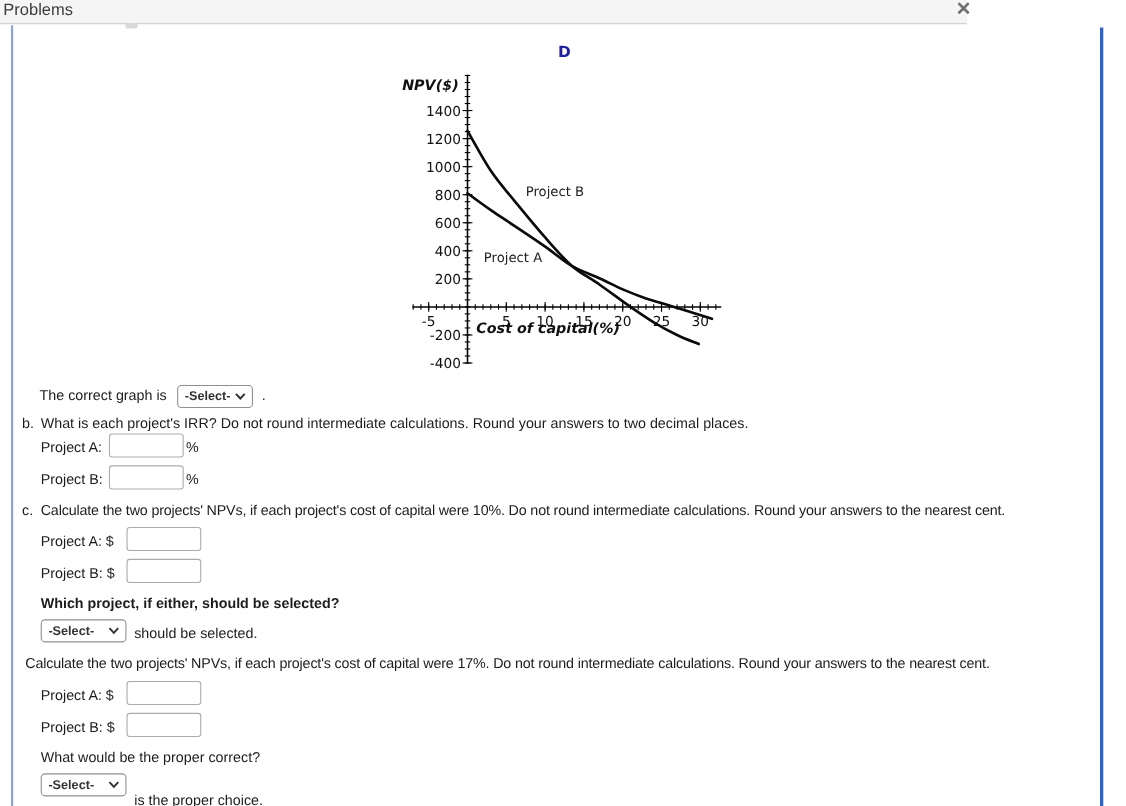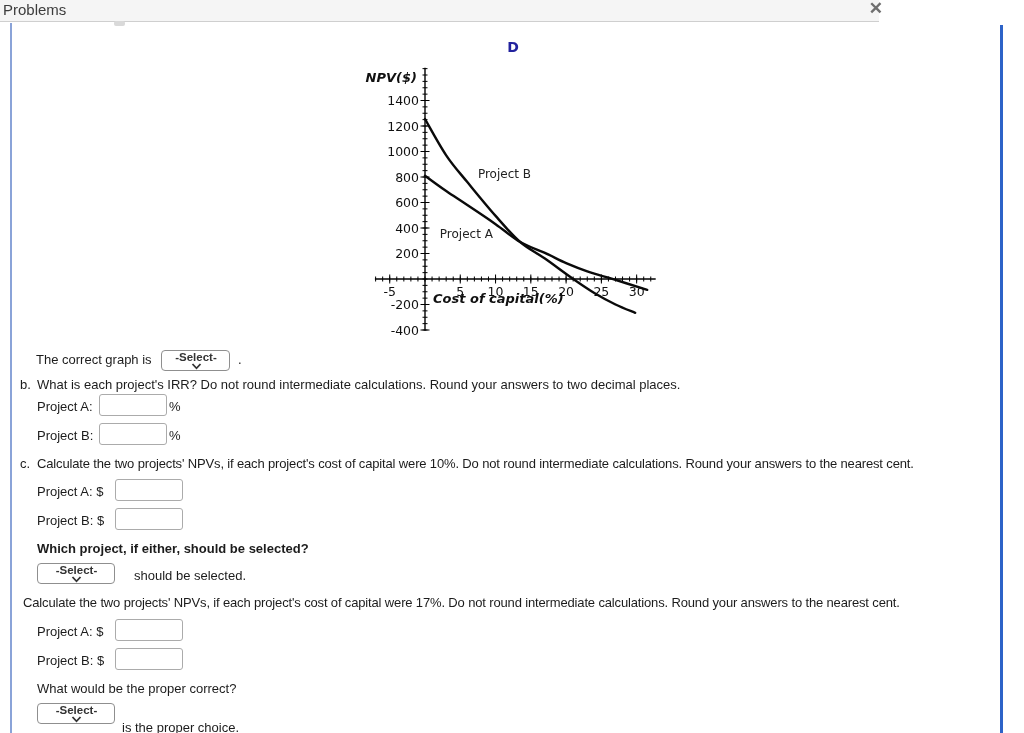--- a/index.html
+++ b/index.html
@@ -29,21 +29,21 @@
   .curve{fill:none;stroke:#0a0a0a;stroke-width:2.4;stroke-linecap:round;}
   .slabel{font:12px "DejaVu Sans",sans-serif;fill:#222;}
   
   .abs{position:absolute;white-space:nowrap;}
   .qnum{position:absolute;white-space:nowrap;}
   .longline{letter-spacing:-0.15px;}
   input.tbox{position:absolute;width:60px;height:20px;border:1px solid #ababab;
     border-radius:3px;background:#fff;font:13px "Liberation Sans",sans-serif;padding:0 3px;}
   .sel{position:absolute;height:21px;box-sizing:border-box;border:1px solid #8f8f8f;
     border-radius:4px;background:#fff;display:flex;align-items:center;
-    justify-content:space-between;padding:0 5px 0 6px;cursor:pointer;flex-direction:column;}
+    justify-content:space-between;padding:0 5px 0 6px;cursor:pointer;}
   .sel .sel-label{font-weight:bold;font-size:11.5px;color:#333;}
   .sel svg{flex:0 0 auto;}
 </style>
 </head>
 <body>
 
 <div class="topbar">
   <span class="topbar-title">Problems</span>
   <span class="close-x">✕</span>
 </div>
@@ -207,21 +207,21 @@
 <input class="tbox" style="left: 115px; top: 508px;" value="">
 
 <span class="abs" style="left:37px;top:541px;font-weight:bold;">Which project, if either, should be selected?</span>
 
 <div class="sel" style="left:37px;top:563px;width:78px;">
   <span class="sel-label">-Select-</span>
   <svg width="11" height="7">
       <polyline points="1.5,1 5.5,5.3 9.5,1" fill="none" stroke="#333" stroke-width="1.8"></polyline>
     </svg>
 </div>
-<span class="abs" style="left:122px;top:568px;margin-left:12px;">should be selected.</span>
+<span class="abs" style="left:122px;top:568px;">should be selected.</span>
 
 <span class="abs longline" style="left:23px;top:595px;">Calculate the two projects' NPVs, if each project's cost of capital were 17%. Do not round intermediate calculations. Round your answers to the nearest cent.</span>
 
 <span class="abs" style="left:37px;top:624px;">Project A: $</span>
 <input class="tbox" style="left: 115px; top: 619px;" value="">
 
 <span class="abs" style="left:37px;top:653px;">Project B: $</span>
 <input class="tbox" style="left: 115px; top: 648px;" value="">
 
 <span class="abs" style="left:37px;top:681px;">What would be the proper correct?</span>

